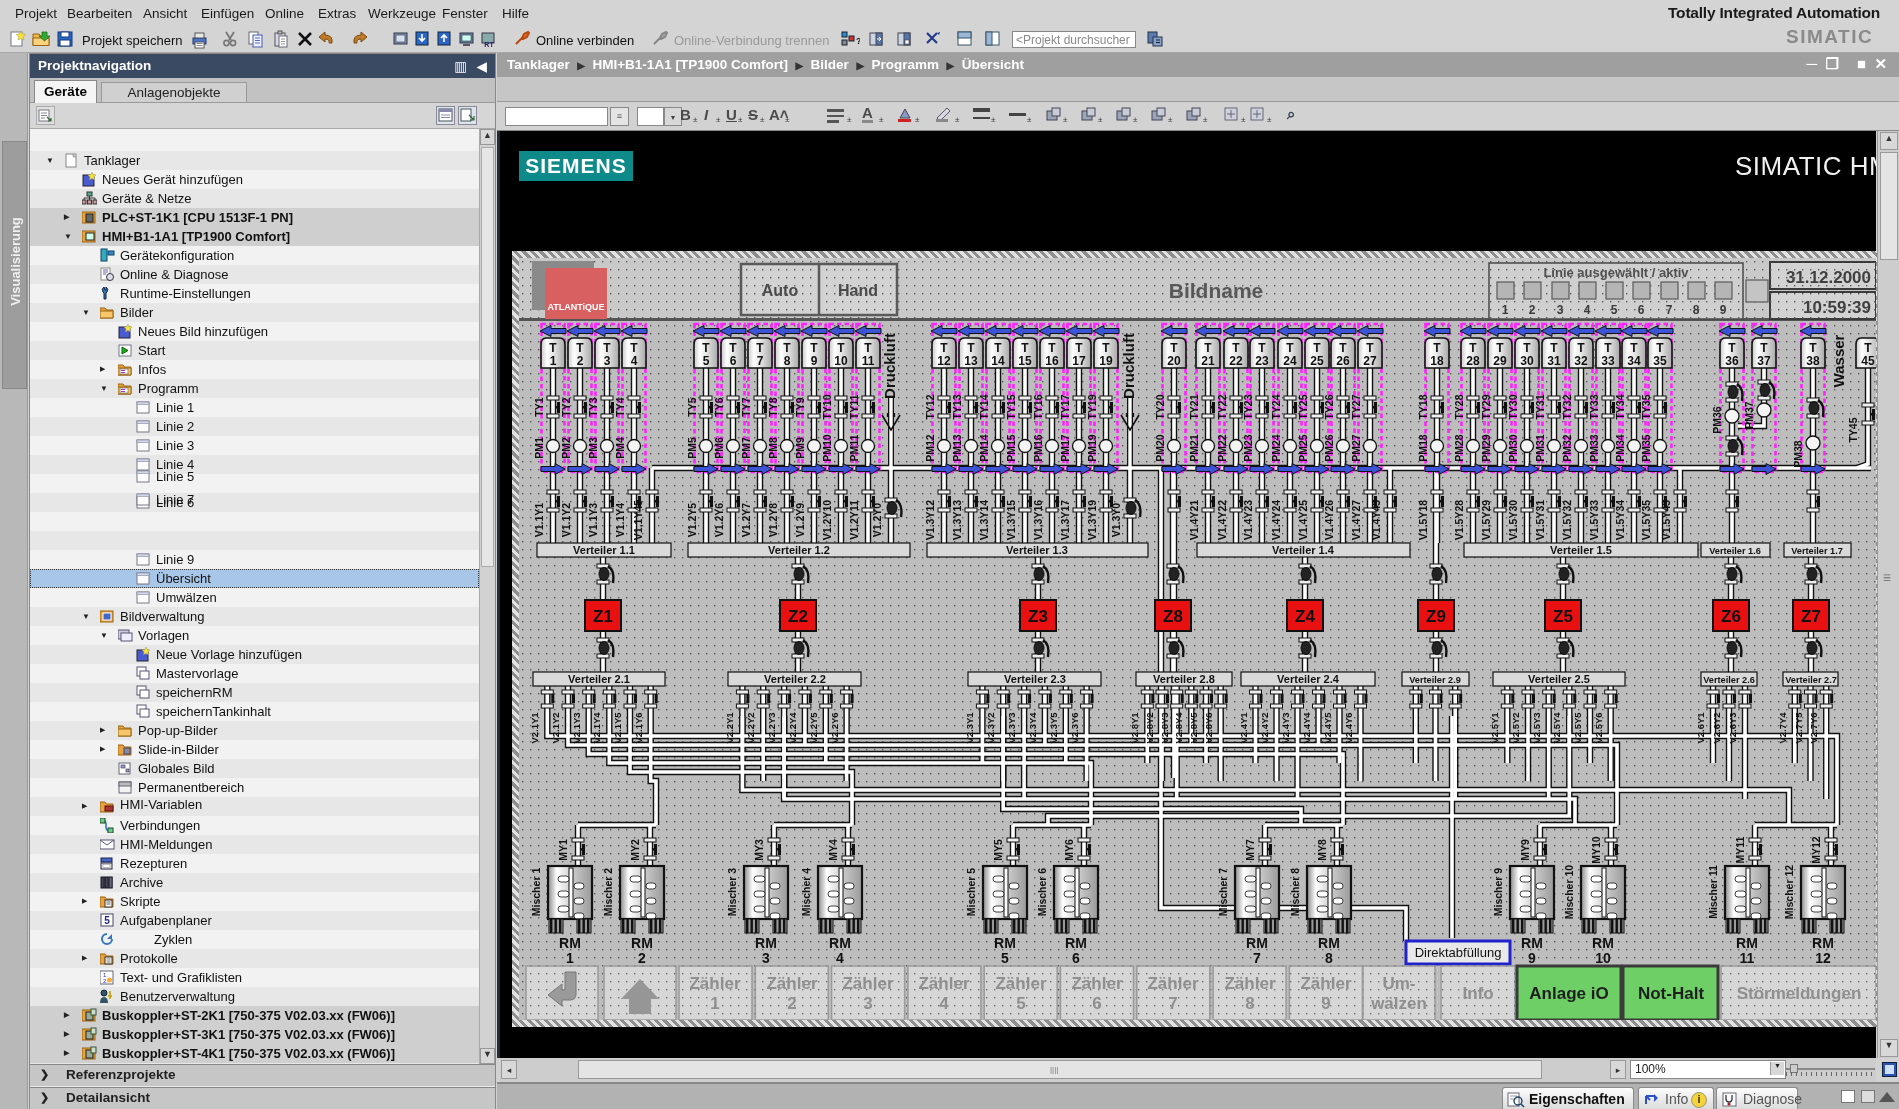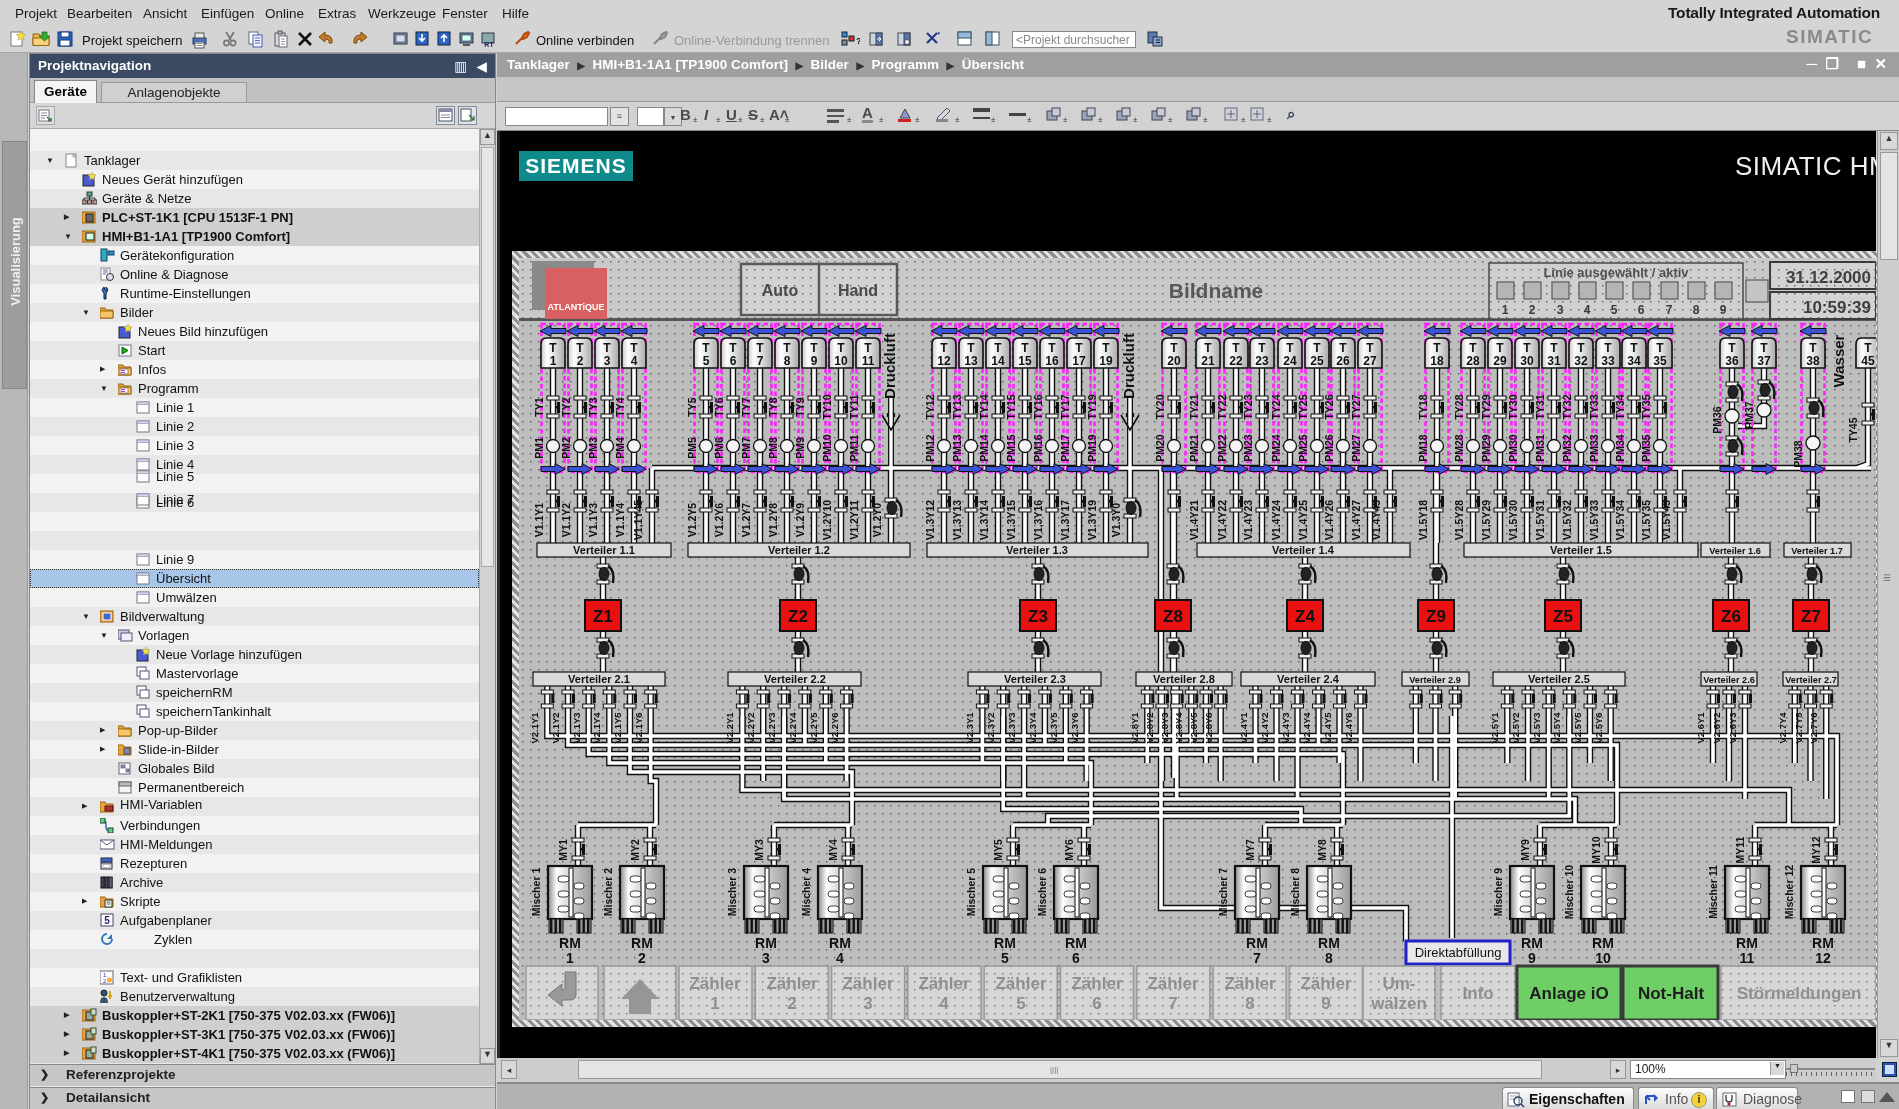--- a/index.html
+++ b/index.html
@@ -517,20 +517,29 @@
             <text x="7" y="11" font-size="10" font-weight="bold" fill="#228" text-anchor="middle">5</text>
           </svg></span>
         <span style="position:absolute;left:90px;top:2px;white-space:nowrap;">Aufgabenplaner</span>
       </div>
       <div class="trow" style="top:801px;">
         <span style="position:absolute;left:70px;top:2px;width:15px;height:15px;"><svg width="15" height="15" viewBox="0 0 15 15">
             <path d="M7,2 a5,5 0 1,0 5,5" fill="none" stroke="#37b" stroke-width="2"></path>
             <path d="M12,2 l0,5 -5,0 z" fill="#37b"></path>
           </svg></span>
         <span style="position:absolute;left:84px;top:2px;white-space:nowrap;margin-left:40px;">Zyklen</span>
+      </div>
+      <div class="trow" style="top:820px;">
+        <span style="position:absolute;left:52px;top:5px;font-size:7px;color:#222;">▶</span>
+        <span style="position:absolute;left:70px;top:2px;width:15px;height:15px;"><svg width="15" height="15" viewBox="0 0 15 15">
+            <path d="M0,3 l5,0 1.5,2 6.5,0 0,8 -13,0 z" fill="#e8a33d" stroke="#996515"></path>
+            <rect x="5" y="6" width="7" height="7" fill="#fff" stroke="#333"></rect>
+            <path d="M6.5,8 h4 M6.5,10 h4 M6.5,12 h4" stroke="#555" stroke-width="0.8"></path>
+          </svg></span>
+        <span style="position:absolute;left:90px;top:2px;white-space:nowrap;">Protokolle</span>
       </div>
       <div class="trow" style="top:839px;">
         <span style="position:absolute;left:70px;top:2px;width:15px;height:15px;"><svg width="15" height="15" viewBox="0 0 15 15">
             <rect x="0" y="1" width="13" height="13" fill="#fff" stroke="#667"></rect>
             <text x="3" y="7" font-size="6" fill="#33c">1.</text>
             <text x="3" y="13" font-size="6" fill="#33c">2.</text>
             <circle cx="9.5" cy="10" r="2.5" fill="#fa3"></circle>
           </svg></span>
         <span style="position:absolute;left:90px;top:2px;white-space:nowrap;">Text- und Grafiklisten</span>
       </div>

